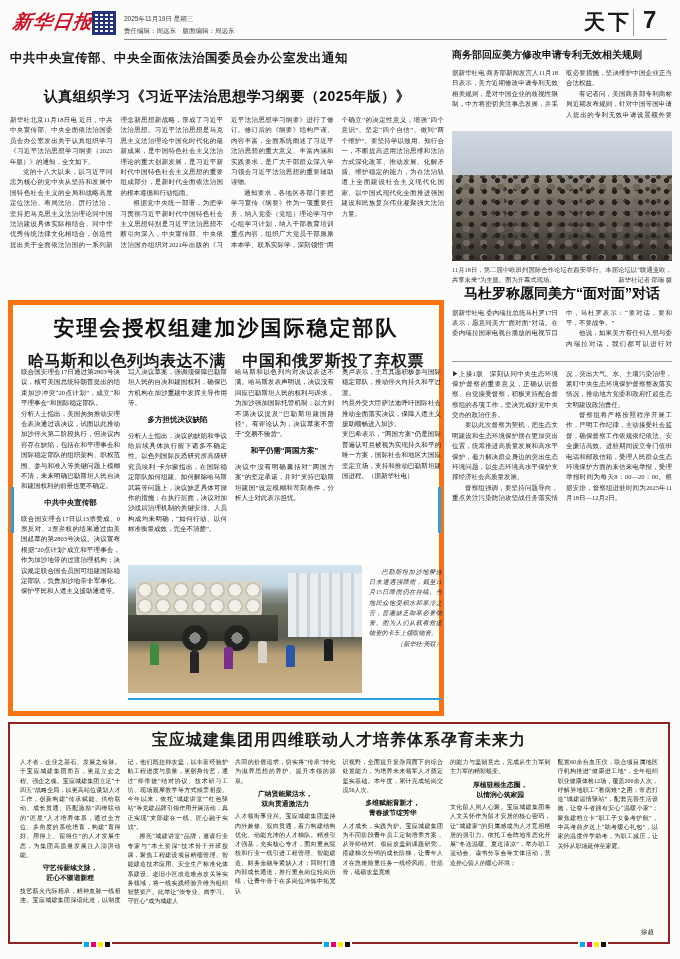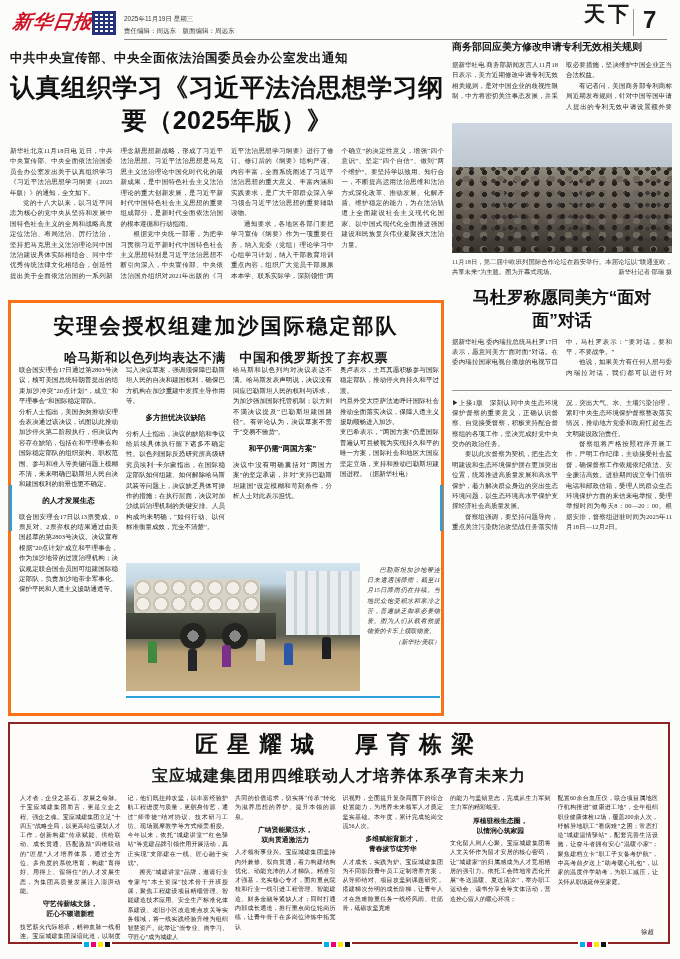--- a/index.html
+++ b/index.html
@@ -6,64 +6,64 @@
   html,body{width:680px;height:959px}
   body{position:relative;background:#fcfcfa;font-family:"Liberation Serif",serif;color:#1a1a1a;overflow:hidden}
   .abs{position:absolute}
   
   .masthead{left:13px;top:9px;font-size:19px;font-weight:bold;font-style:italic;color:#cf1226;letter-spacing:1px;transform:skewX(-8deg);font-family:"DejaVu Serif",serif}
   .qr{left:92px;top:11px;width:24px;height:24px;background-color:#fff;border:1px solid #26337a;
       background-image:repeating-linear-gradient(0deg,#26337a 0 2px,transparent 2px 4px),
                        repeating-linear-gradient(90deg,#26337a 0 2px,transparent 2px 5px)}
   .meta{left:124px;top:13px;font-size:6.5px;line-height:1.8;color:#3a3a3a;font-family:"Liberation Sans",sans-serif}
   .hline{left:124px;top:39px;width:543px;height:1px;background:#8a8a8a}
-  .section-name{left:584px;top:0;font-size:21px;font-weight:bold;letter-spacing:3px}
+  .section-name{left:584px;top:8px;font-size:21px;font-weight:bold;letter-spacing:3px}
   .vline{left:633px;top:9px;width:1px;height:27px;background:#9a9a9a}
   .page-num{left:643px;top:6px;font-size:24px;font-weight:bold;font-family:"Liberation Sans",sans-serif}
   
   .jtext{font-size:6.5px;line-height:1.6;text-align:justify;color:#2a2a2a;overflow:hidden}
   .jtext p{text-indent:2em}
   .lead p:first-child{text-indent:0}
   .cols2{column-count:2;column-gap:8px}
   .cols4{column-count:4;column-gap:8px}
   .kicker{font-weight:bold;text-align:left}
   .bighead{font-weight:bold;text-align:center;font-family:"Liberation Sans",sans-serif;color:#111}
   .subhead{font-weight:bold;text-align:center}
   .credit{text-align:right;text-indent:0 !important}
   
   #notice{left:10px;top:50px;width:434px}
   #notice .kicker{font-size:12.5px;letter-spacing:.5px}
-  #notice .bighead{font-size:25px;margin-top:4px;letter-spacing:.5px}
+  #notice .bighead{font-size:14px;margin-top:21px;letter-spacing:.5px}
   #notice .body{margin-top:9px;height:172px}
   
-  #right-col{left:452px;top:40px;width:220px}
+  #right-col{left:452px;top:48px;width:220px}
   #right-col .kicker{font-size:10px}
   #patent-head{font-size:17px;margin-top:4px}
   #patent-body{margin-top:6px;height:58px}
   
   .forum-photo{margin-top:5px;width:220px;height:130px;position:relative;overflow:hidden;background:linear-gradient(#cfd8e2,#9aa1a8)}
   .banner{position:absolute;top:0;left:0;right:0;height:44px;background:linear-gradient(100deg,#1d5fb4,#3c8fd4 55%,#5fb0e6);color:#fff;text-align:center;padding-top:7px}
   .banner-cn{font-size:10px;font-weight:bold;letter-spacing:1px;font-family:"Liberation Sans",sans-serif}
   .banner-en{font-size:4.5px;letter-spacing:.4px;color:#d6e7f8;margin-top:2px;font-family:"Liberation Sans",sans-serif}
   .crowd{position:absolute;top:44px;left:0;right:0;bottom:0;
      background-color:#5b554d;
      background-image:radial-gradient(#26221f 28%,transparent 33%),radial-gradient(#6e655b 30%,transparent 34%),radial-gradient(#403a34 26%,transparent 31%),linear-gradient(180deg,#8f887c,#37322c);
      background-size:13px 11px,17px 14px,11px 12px,100% 100%;
      background-position:0 0,6px 5px,3px 8px,0 0}
   .photo-caption{margin-top:4px;font-size:6.3px;line-height:1.55;text-align:justify;color:#333}
   
-  #maduro-head{font-size:17px;margin-top:9px}
+  #maduro-head{font-size:14px;}
   #maduro-body{margin-top:5px;height:46px}
   .divider{margin-top:7px;height:1px;background:#999}
   #jump-body{margin-top:7px;height:252px}
   
-  #gaza-box{left:8px;top:300px;width:436px;height:416px;border:3px solid #f97316;background:#fdfdfb}
+  #gaza-box{left:8px;top:300px;width:436px;height:416px;border:5px solid #f97316;background:#fdfdfb}
   .blue-tick{position:absolute;width:3px;height:46px;background:#2f9fd9}
   #gaza-head{font-size:21px;margin-top:9px;letter-spacing:2px}
-  #gaza-sub{font-size:13px;margin-top:9px;letter-spacing:.5px}
+  #gaza-sub{font-size:16px;margin-top:9px;letter-spacing:.5px}
   .gcol{position:absolute;width:99px;font-size:6.5px;line-height:1.6;text-align:justify;overflow:hidden}
   .gsub{font-weight:bold;text-align:center;font-family:"Liberation Sans",sans-serif;margin:5px 0;font-size:7.5px;color:#111}
   
   .gaza-photo{position:absolute;left:115px;top:260px;width:234px;height:128px;overflow:hidden;
      background:linear-gradient(180deg,#d4e5ef 0%,#c0d5e2 16%,#97a3a5 22%,#6d7163 32%,#595c50 56%,#b9a076 70%,#c9b189 100%)}
   .sacks{position:absolute;left:8px;top:16px;width:126px;height:36px;border-radius:5px;
      background-color:#d9d5c8;
      background-image:radial-gradient(circle at 9px 9px,#f1efe7 0 6px,#c9c4b5 6px 8px,transparent 8px);
      background-size:18px 16px}
   .truckbed{position:absolute;left:0;top:50px;width:150px;height:26px;background:linear-gradient(#474a3e,#2f3129)}
@@ -146,21 +146,21 @@
   <div class="blue-tick" style="left:-2px;top:182px"></div>
   <div class="blue-tick" style="right:-2px;top:182px"></div>
   <div class="bighead" id="gaza-head">安理会授权组建加沙国际稳定部队</div>
   <div class="subhead" id="gaza-sub">哈马斯和以色列均表达不满　中国和俄罗斯投了弃权票</div>
 
   <div class="gcol lead" style="left:8px;top:62px;height:346px">
     <div>
         <p>联合国安理会17日通过第2803号决议，核可美国总统特朗普提出的结束加沙冲突“20点计划”，成立“和平理事会”和国际稳定部队。</p>
         <p>分析人士指出，美国匆匆推动安理会表决通过该决议，试图以此推动加沙停火第二阶段执行，但决议内容存在缺陷，包括在和平理事会和国际稳定部队的组织架构、职权范围、参与和准入等关键问题上模糊不清，未来明确巴勒斯坦人民自决和建国权利的前景也更不确定。</p>
       </div>
-    <div class="gsub">的人才发展生态</div>
+    <div class="gsub">中共中央宣传部</div>
     <div>
         <p>联合国安理会17日以13票赞成、0票反对、2票弃权的结果通过由美国起草的第2803号决议。决议宣布根据“20点计划”成立和平理事会，作为加沙地带的过渡治理机构；决议规定联合国会员国可组建国际稳定部队，负责加沙地带非军事化、保护平民和人道主义援助通道等。</p>
       </div>
   </div>
   <div class="gcol lead" style="left:115px;top:62px;height:194px">
     <div>
         <p>写入决议草案，强调须保障巴勒斯坦人民的自决和建国权利，确保巴方机构在加沙重建中发挥主导作用等。</p>
       </div>
     <div class="gsub">多方担忧决议缺陷</div>
     <div>
@@ -198,21 +198,20 @@
     <div class="fig" style="left:196px;top:74px;background:#1d1e22"></div>
   </div>
   <div class="gaza-caption lead">
     <p style="text-indent:2em">巴勒斯坦加沙地带连日来遭遇强降雨，截至11月15日降雨仍在持续。当地民众饱受积水和寒冷之苦，普遍缺乏御寒必要物资。图为人们从载有救援物资的卡车上领取物资。</p>
     <p class="credit">（新华社/美联）</p>
   </div>
   <div class="blue-line"></div>
 </div>
 
 <div class="abs" id="feature">
-  <div class="bighead" id="feature-head">匠星耀城　厚育栋梁</div>
   <div class="subhead" id="feature-sub">宝应城建集团用四维联动人才培养体系孕育未来力</div>
   <div class="fcols">
     <div class="fcol lead">
       <div>
           <p>人才者，企业之基石、发展之命脉。于宝应城建集团而言，更是立企之程、强企之魂。宝应城建集团立足“十四五”战略全局，以更高站位谋划人才工作，创新构建“传承赋能、供给联动、成长贯通、匹配激励”四维联动的“匠星”人才培养体系，通过全方位、多角度的系统培育，构建“育得好、用得上、留得住”的人才发展生态，为集团高质量发展注入澎湃动能。</p>
         </div>
       <div class="fsub">
         <div>守艺传薪续文脉，</div>
         <div>匠心不辍谱新程</div>
       </div>

